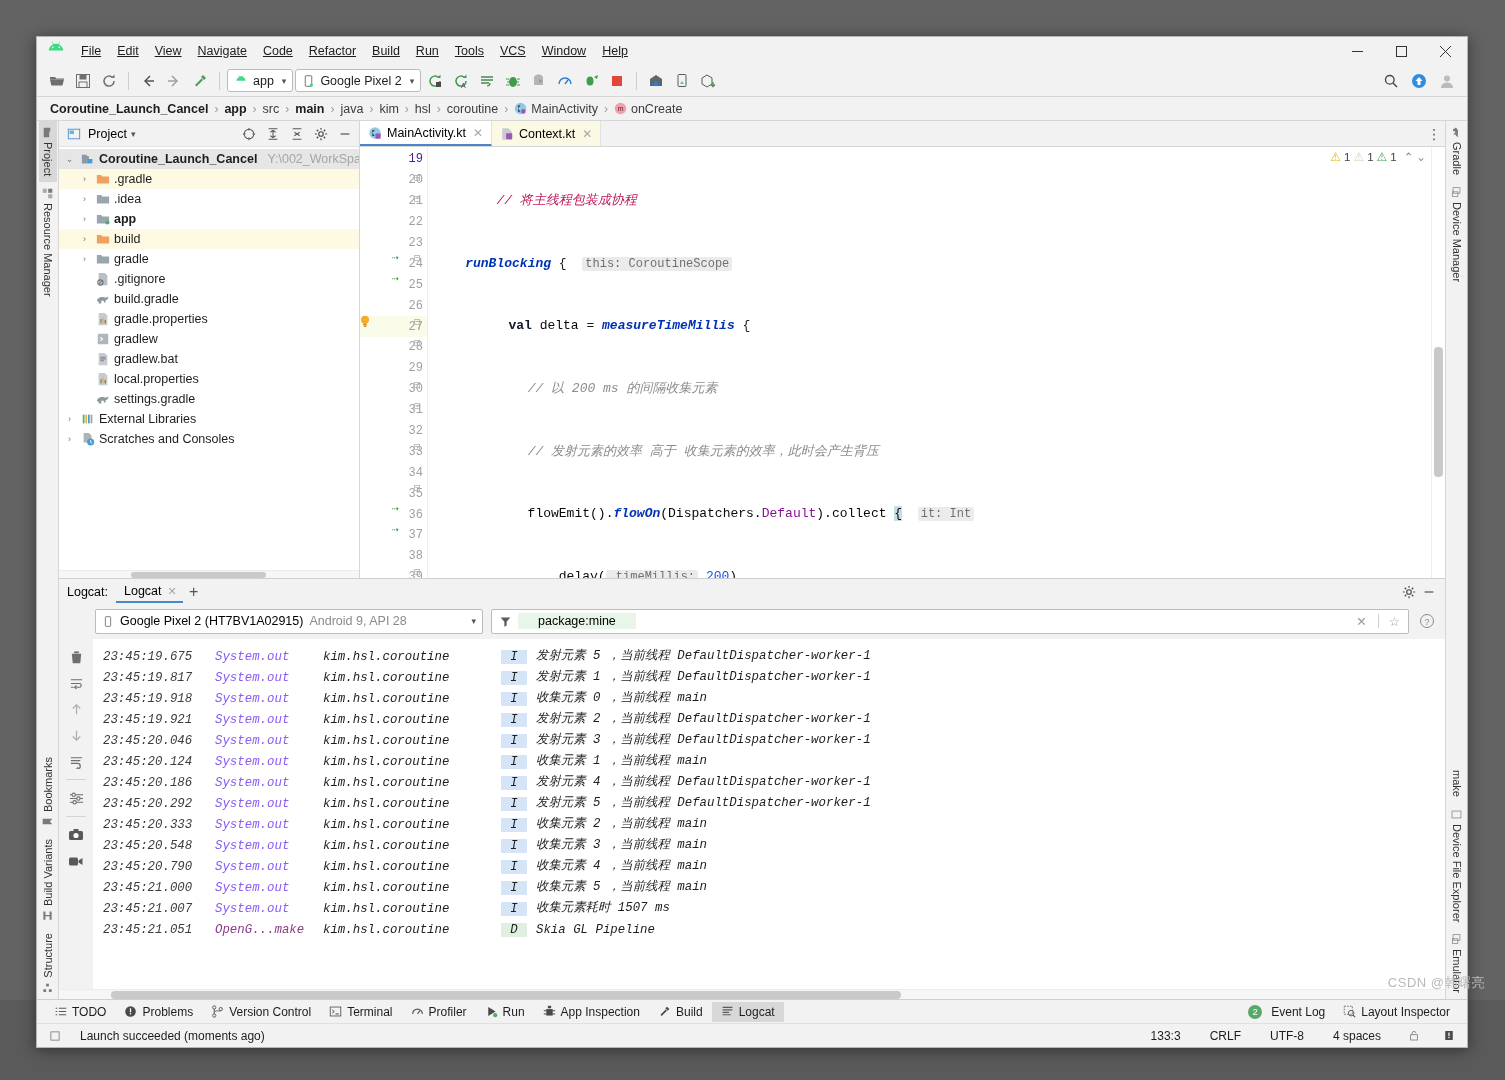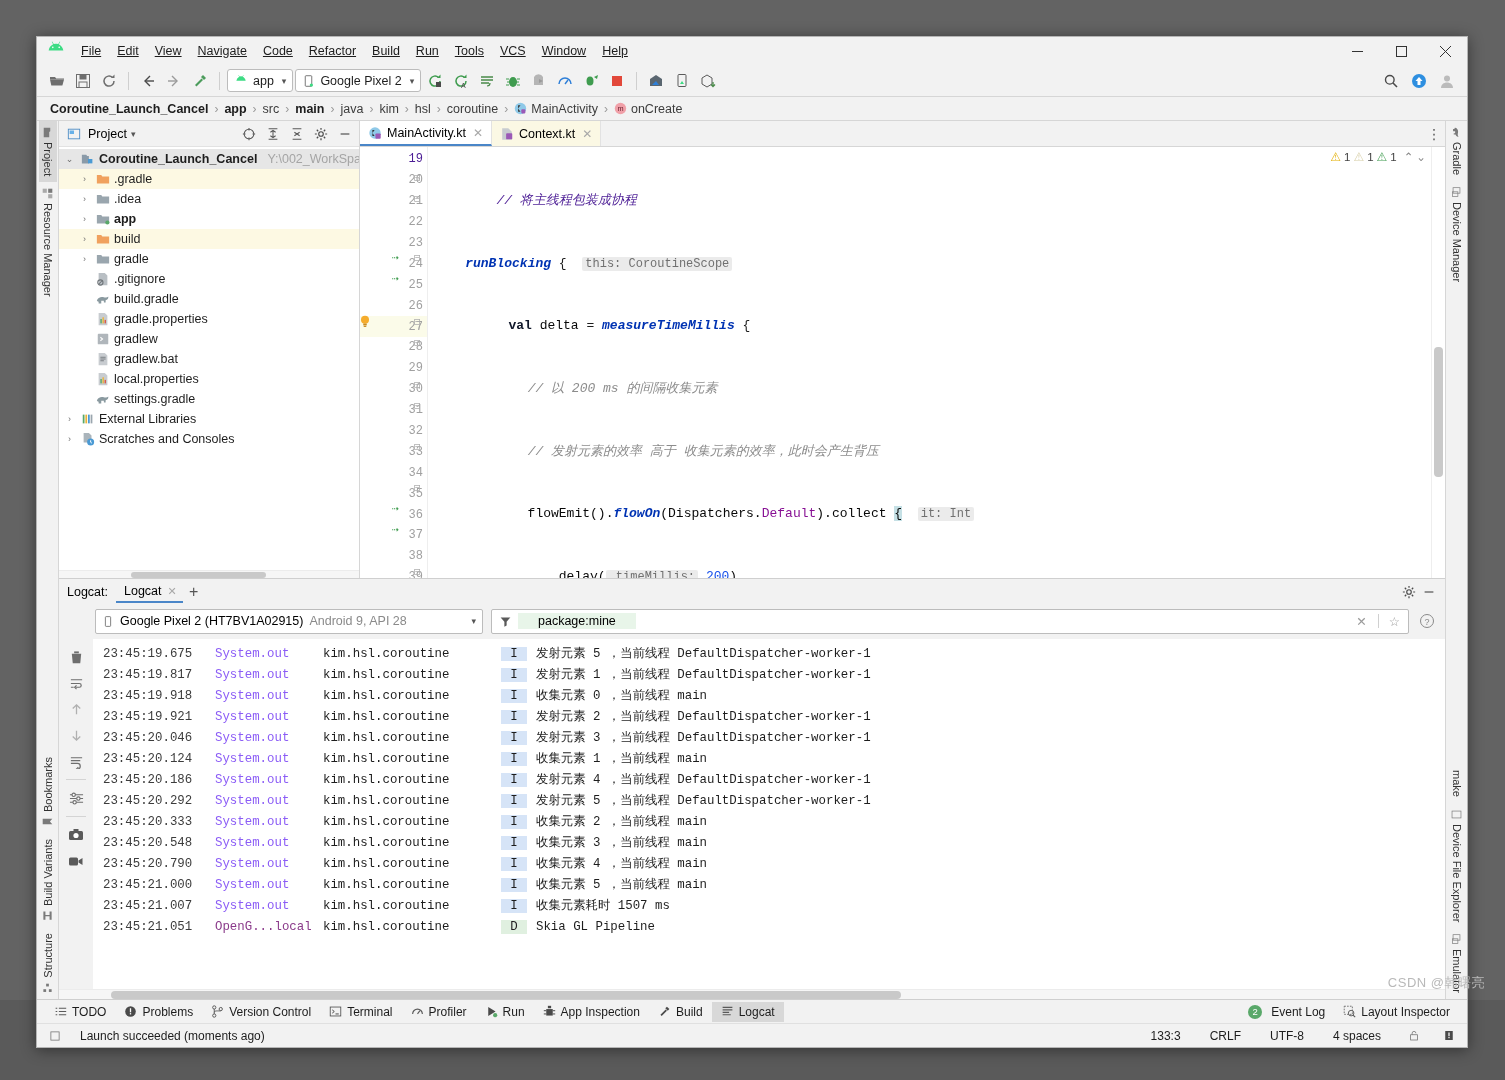--- a/index.html
+++ b/index.html
@@ -171,21 +171,21 @@
   .qbox .star { color:#9a9a9a; padding:0 4px;}
   .help { width:20px; height:20px; display:flex; align-items:center; justify-content:center; color:#777; font-size:13px;}
 
   .lc-body { flex:1; display:flex; min-height:0; background:#fff; }
   .lc-side { width:34px; flex:0 0 34px; background:#f2f2f2; display:flex; flex-direction:column; align-items:center; padding-top:6px; gap:2px;}
   .lc-side .sicon { width:22px; height:24px; display:flex; align-items:center; justify-content:center; color:#6e6e6e;}
   .lc-side .hr { width:20px; height:1px; background:#d4d4d4; margin:4px 0;}
   .lc-side .sp { flex:1; }
   .lc-log { flex:1; position:relative; overflow:hidden; background:#fff;
             font-family:"Liberation Mono", monospace; font-size:12.4px; padding-top:4px;}
-  .lrow { height:21px; display:flex; align-items:center; white-space:pre; }
+  .lrow { height:21px; display:flex; align-items:flex-end; white-space:pre;font-style:italic; }
   .ltime { color:#3c3c3c; width:122px; flex:0 0 122px; padding-left:10px;}
   .ltag { color:#8b5cf6; width:108px; flex:0 0 108px;}
   .lpkg { color:#1d1d1d; width:178px; flex:0 0 178px;}
   .llv { width:26px; flex:0 0 26px; text-align:center; color:#1d1d1d;}
   .llv.i { background:#d6e4f7; }
   .llv.d { background:#e0f0e0; }
   .lmsg { color:#1d1d1d; padding-left:9px;}
   .lc-hscroll { height:10px; background:#f6f6f6; position:relative; border-top:1px solid #ececec;}
   .lc-hthumb { position:absolute; left:52px; height:8px; top:1px; width:790px; background:#c9c9c9; border-radius:4px;}
 
@@ -764,21 +764,21 @@
               <span class="gmark" style="left:-2px; top:166px;">
                 <svg width="14" height="16" viewBox="0 0 16 16">
                       <circle cx="8" cy="6.5" r="4.6" fill="#f5ac2d"></circle>
                       <rect x="6" y="11" width="4" height="2" fill="#c88a20"></rect>
                       <rect x="6.5" y="13.4" width="3" height="1.4" fill="#c88a20"></rect>
                     </svg>
               </span>
             </div>
 
             <div class="code">
-              <div class="cline" style="color:#cfcfcf;">        <span class="cmt" style="color:#4c1d95">// 将主线程包装成协程</span></div>
+              <div class="cline" style="color:#cfcfcf;">        <span class="cmt" style="color:#be185d">// 将主线程包装成协程</span></div>
               <div class="cline">    <span class="kwi">runBlocking</span> <span class="markup">{</span>  <span class="hint">this: CoroutineScope</span></div>
               <div class="cline">        <span class="kw">val</span> delta <span class="markup">=</span> <span class="kwi">measureTimeMillis</span> <span class="markup">{</span></div>
               <div class="cline">            <span class="cmt">// 以 200 ms 的间隔收集元素</span></div>
               <div class="cline">            <span class="cmt">// 发射元素的效率 高于 收集元素的效率，此时会产生背压</span></div>
               <div class="cline">            flowEmit().<span class="kwi">flowOn</span>(Dispatchers.<span class="prop">Default</span>).collect <span class="sel-brace">{</span>  <span class="hint">it: Int</span></div>
               <div class="cline">                delay(<span class="hint"> timeMillis:</span> <span class="num">200</span>)</div>
               
               
               
               
@@ -1005,21 +1005,21 @@
             </div>
             <div class="lrow">
               <span class="ltime">23:45:21.007</span>
               <span class="ltag">System.out</span>
               <span class="lpkg">kim.hsl.coroutine</span>
               <span class="llv i">I</span>
               <span class="lmsg">收集元素耗时 1507 ms</span>
             </div>
             <div class="lrow">
               <span class="ltime">23:45:21.051</span>
-              <span class="ltag" style="color:#8a3a8a;">OpenG...local</span>
+              <span class="ltag" style="color:#8a3a8a;">OpenG...make</span>
               <span class="lpkg">kim.hsl.coroutine</span>
               <span class="llv d">D</span>
               <span class="lmsg">Skia GL Pipeline</span>
             </div>
           </div>
         </div>
         <div class="lc-hscroll">
           <div class="lc-hthumb"></div>
         </div>
       </div>

